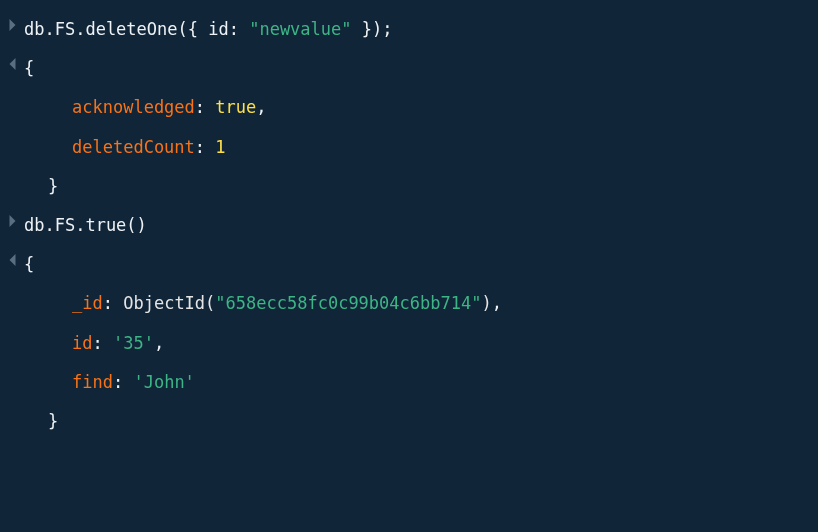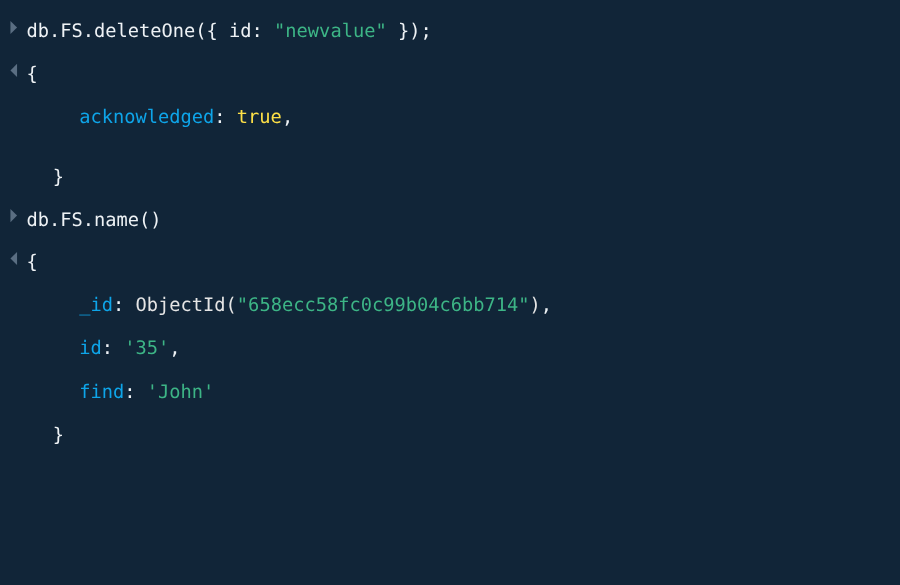--- a/index.html
+++ b/index.html
@@ -42,21 +42,21 @@
       flex: 1;
       white-space: pre;
     }
     .indent {
       padding-left: 24px;
     }
     .indent2 {
       padding-left: 48px;
     }
     .white { color: #eef2f5; }
-    .key-red { color: #0ea5e9; margin-top: 28px; }
+    .key-red { color: #f97316; margin-top: 28px; }
     .value-blue { color: #fde047; }
     .objid-blue { color: #e5e5e5; }
     .string-green { color: #3db586; }
     .punct { color: #eef2f5; }
   </style>
 </head>
 <body>
 
 <div id="shell">
     <div class="line">
@@ -74,32 +74,33 @@
         </svg>
       </div>
       <div class="content"><span class="white">{</span></div>
     </div>
     <div class="line">
       <div class="gutter"></div>
       <div class="content indent2"><span class="key-red">acknowledged</span><span class="punct">: </span><span class="value-blue">true</span><span class="punct">,</span></div>
     </div>
     <div class="line">
       <div class="gutter"></div>
+      <div class="content indent2"><span class="key-red">deletedCount</span><span class="punct">: </span><span class="value-blue">1</span></div>
     </div>
     <div class="line">
       <div class="gutter"></div>
       <div class="content indent"><span class="white">}</span></div>
     </div>
     <div class="line">
       <div class="gutter">
         <svg viewBox="0 0 10 14">
           <polygon points="2,1 8,7 2,13"></polygon>
         </svg>
       </div>
-      <div class="content"><span class="white">db.FS.name()</span></div>
+      <div class="content"><span class="white">db.FS.true()</span></div>
     </div>
     <div class="line">
       <div class="gutter">
         <svg viewBox="0 0 10 14">
           <polygon points="8,1 2,7 8,13"></polygon>
         </svg>
       </div>
       <div class="content"><span class="white">{</span></div>
     </div>
     <div class="line">

